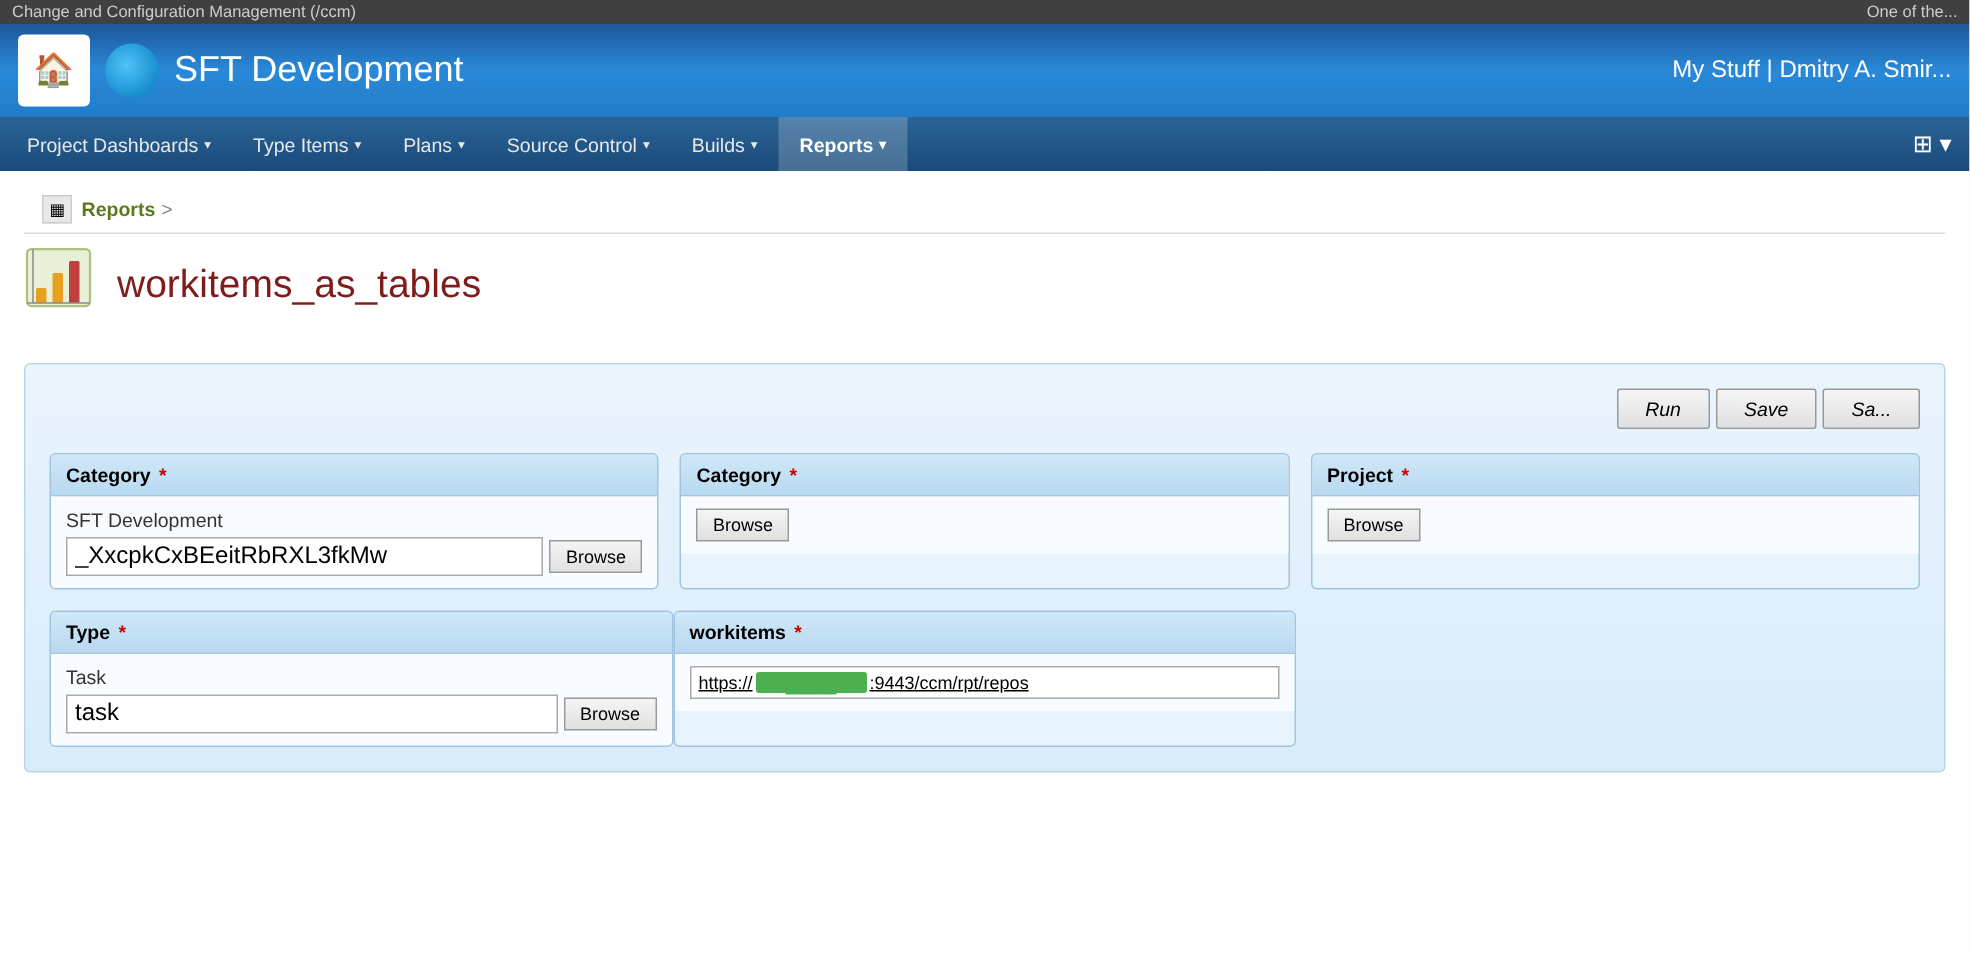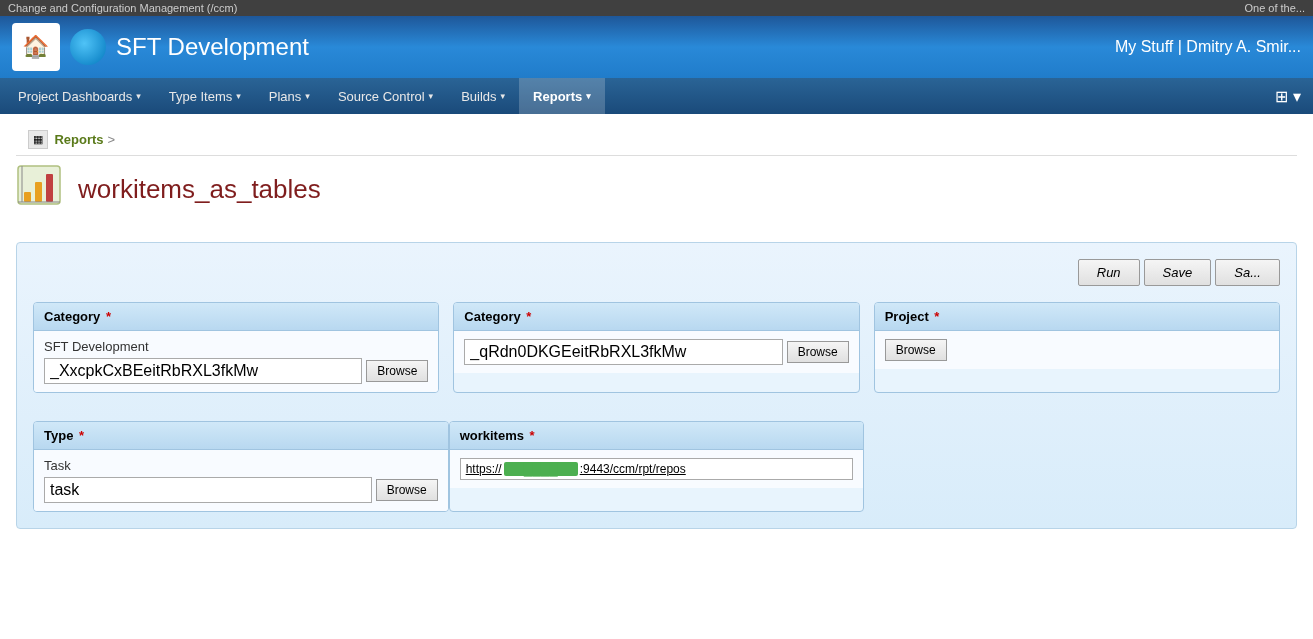--- a/index.html
+++ b/index.html
@@ -167,21 +167,21 @@
     
     .fields-grid {
       display: grid;
       grid-template-columns: 1fr 1fr 1fr;
       gap: 14px;
     }
     .fields-row2 {
       display: grid;
       grid-template-columns: 1fr 1fr 1fr;
       gap: 0;
-      margin-top: 28px;
+      margin-top: 14px;
     }
 
     
     .field-box {
       background: #e8f4fd;
       border: 1px solid #a0c4e0;
       border-radius: 4px;
       overflow: hidden;
     }
     .field-header {
@@ -336,21 +336,20 @@
           </div>
         </div>
       </div>
 
       <div class="field-box">
         <div class="field-header">
           <span>Category</span><span class="field-required"> *</span>
         </div>
         <div class="field-body">
           <div class="field-input-row">
-            <input class="field-input" type="text" value="_qRdn0DKGEeitRbRXL3fkMw" style="">
             <button class="field-browse-btn">Browse</button>
           </div>
         </div>
       </div>
 
       <div class="field-box">
         <div class="field-header">
           <span>Project</span><span class="field-required"> *</span>
         </div>
         <div class="field-body">

